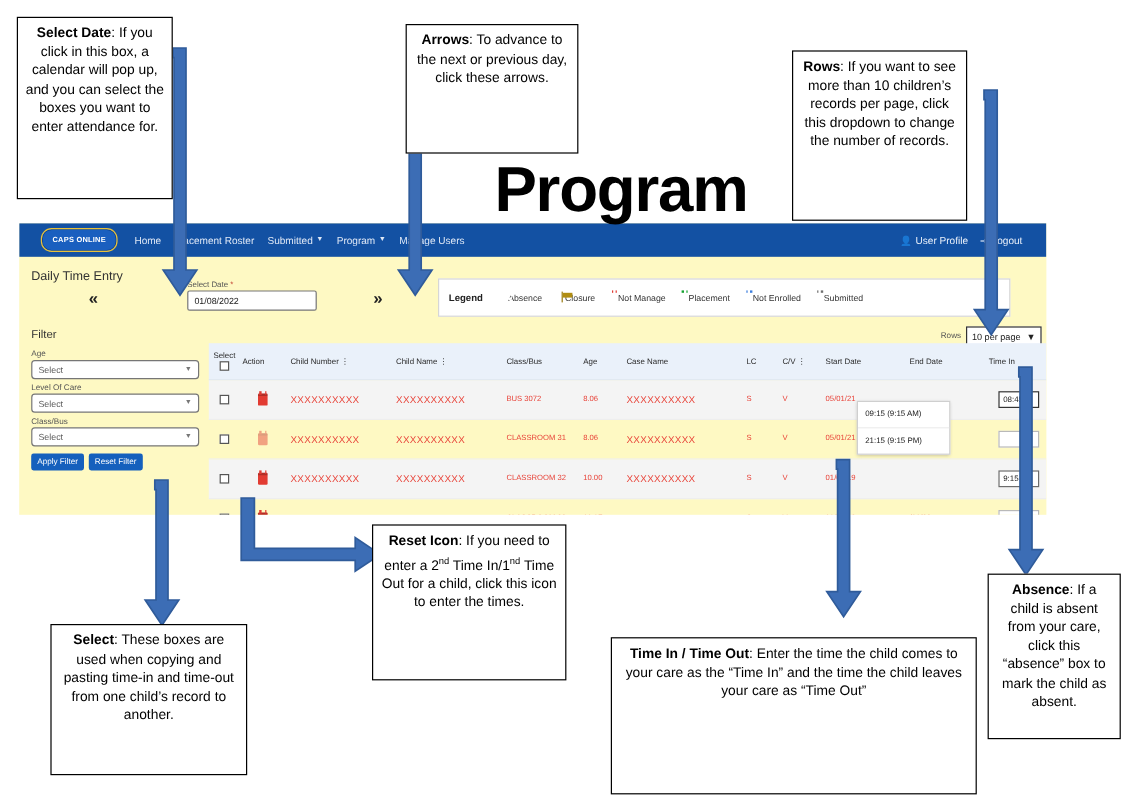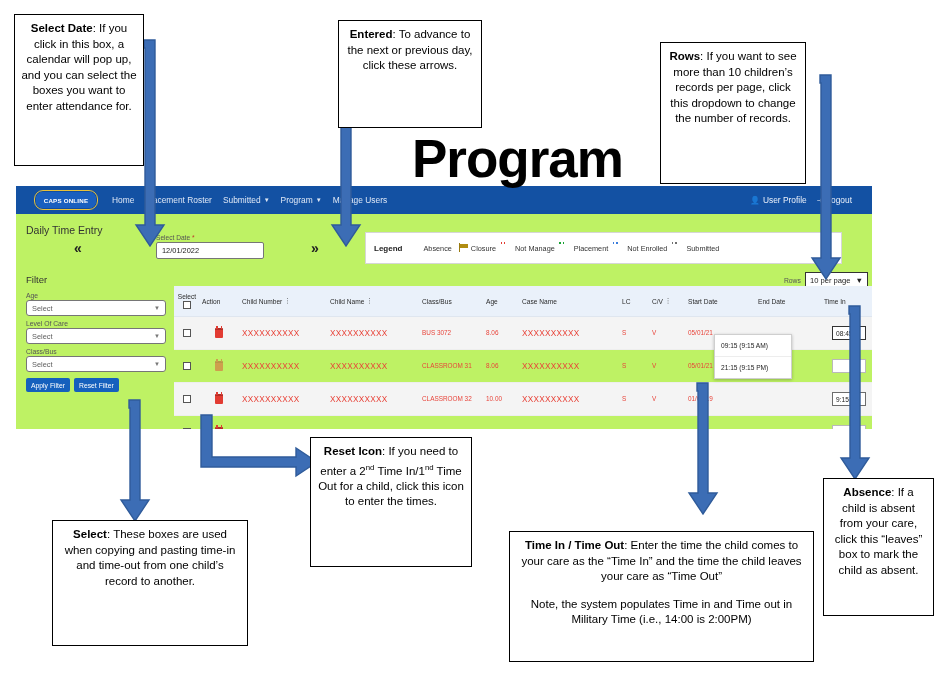--- a/index.html
+++ b/index.html
@@ -26,22 +26,23 @@
   
   #program-word{
     position:absolute;left:412px;top:128px;font-size:53px;font-weight:bold;
     letter-spacing:-1px;color:#000;font-family:"Liberation Sans", sans-serif;
     z-index:20;
   }
 
   
   #app{
     position:absolute;left:16px;top:186px;width:856px;height:243px;
-    background:#bef264;z-index:10;overflow:hidden;
+    background:#fef9c3;z-index:10;overflow:hidden;
     font-family:"Liberation Sans", sans-serif;
+    text-align:right;
   }
   
   #navbar{
     position:absolute;left:0;top:0;width:856px;height:28px;background:#1351a3;
     display:flex;align-items:center;
   }
   #logo{
     margin-left:18px;width:62px;height:18px;border:1.4px solid #e8c13a;border-radius:9px;
     background:#1a5fbf;display:flex;align-items:center;justify-content:center;
     box-shadow:0 0 0 0.6px #0b3d82 inset;
@@ -163,42 +164,41 @@
 
     <path d="M849,306 L860,306 L860,458 L869,458 L855,479 L841,458 L850,458 L850,314 L849,314 Z" fill="#3c6db5" stroke="#2f5b9a" stroke-width="1.4"></path>
   </svg>
 </div>
 
 <div class="callout" style="left:14px;top:14px;width:130px;height:152px;">
   <b>Select Date</b><span>: If you click in this box, a calendar will pop up, and you can select the boxes you want to enter attendance for.</span>
 </div>
 
 <div class="callout" style="left:338px;top:20px;width:144px;height:108px;">
-  <b>Entered</b><span>: To advance to the next or previous day, click these arrows.</span>
+  <b>Arrows</b><span>: To advance to the next or previous day, click these arrows.</span>
 </div>
 
 <div class="callout" style="left:660px;top:42px;width:146px;height:142px;">
   <b>Rows</b><span>: If you want to see more than 10 children’s records per page, click this dropdown to change the number of records.</span>
 </div>
 
-<div class="callout" style="left:52px;top:520px;width:196px;height:126px;">
+<div class="callout" style="left:42px;top:520px;width:164px;height:126px;">
   <b>Select</b><span>: These boxes are used when copying and pasting time-in and time-out from one child’s record to another.</span>
 </div>
 
 <div class="callout" style="left:310px;top:437px;width:162px;height:130px;">
   <b>Reset Icon</b><span>: If you need to enter a 2</span><sup>nd</sup><span> Time In/1</span><sup>nd</sup><span> Time Out for a child, click this icon to enter the times.</span>
 </div>
 
 <div class="callout" style="left:509px;top:531px;width:305px;height:131px;">
   <b>Time In / Time Out</b><span>: Enter the time the child comes to your care as the “Time In” and the time the child leaves your care as “Time Out”</span>
-  <div class="p2">Note, the system populates Time in and Time out in Military Time (i.e., 14:00 is 2:00PM)</div>
 </div>
 
 <div class="callout" style="left:823px;top:478px;width:111px;height:138px;">
-  <b>Absence</b><span>: If a child is absent from your care, click this “leaves” box to mark the child as absent.</span>
+  <b>Absence</b><span>: If a child is absent from your care, click this “absence” box to mark the child as absent.</span>
 </div>
 
 <div id="app">
 
   <div id="navbar">
     <div id="logo">
       <span>CAPS ONLINE</span>
     </div>
     <div class="navlinks">
       <div class="navlink">
@@ -233,21 +233,21 @@
 
   <div id="page-title">Daily Time Entry</div>
 
   <div id="chev-prev">«</div>
   <div id="chev-next">»</div>
 
   <div id="date-label">
     <span>Select Date</span>
     <span class="req">*</span>
   </div>
-  <div id="date-box">12/01/2022</div>
+  <div id="date-box">01/08/2022</div>
 
   <div id="legend">
     <span class="lgt">Legend</span>
 
     <span class="lgitem">
       <span class="ic"><span class="ic-circle"></span></span>
       <span class="lbl">Absence</span>
     </span>
     <span class="lgitem">
       <span class="ic"><span class="ic-flag"></span></span>

